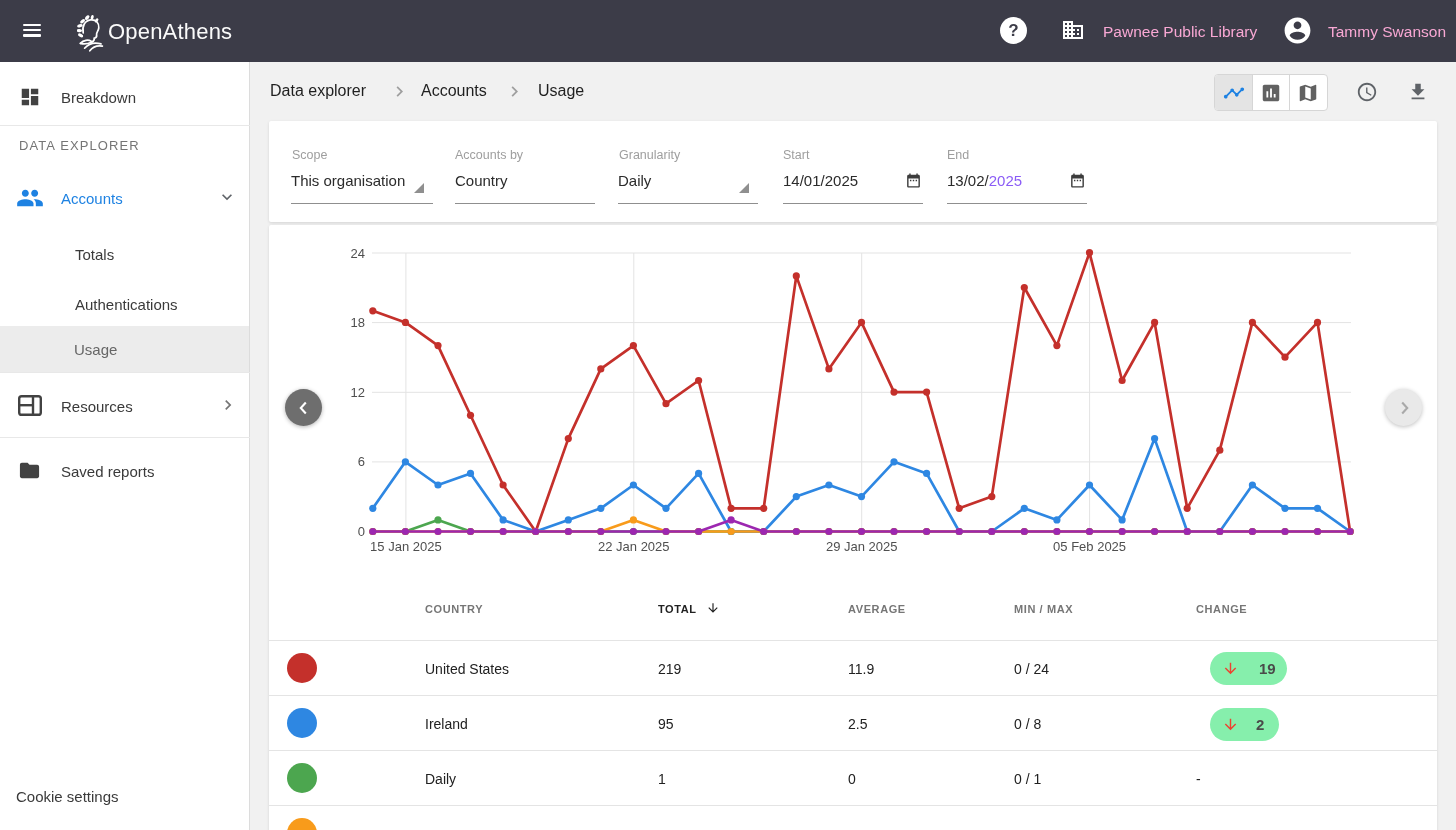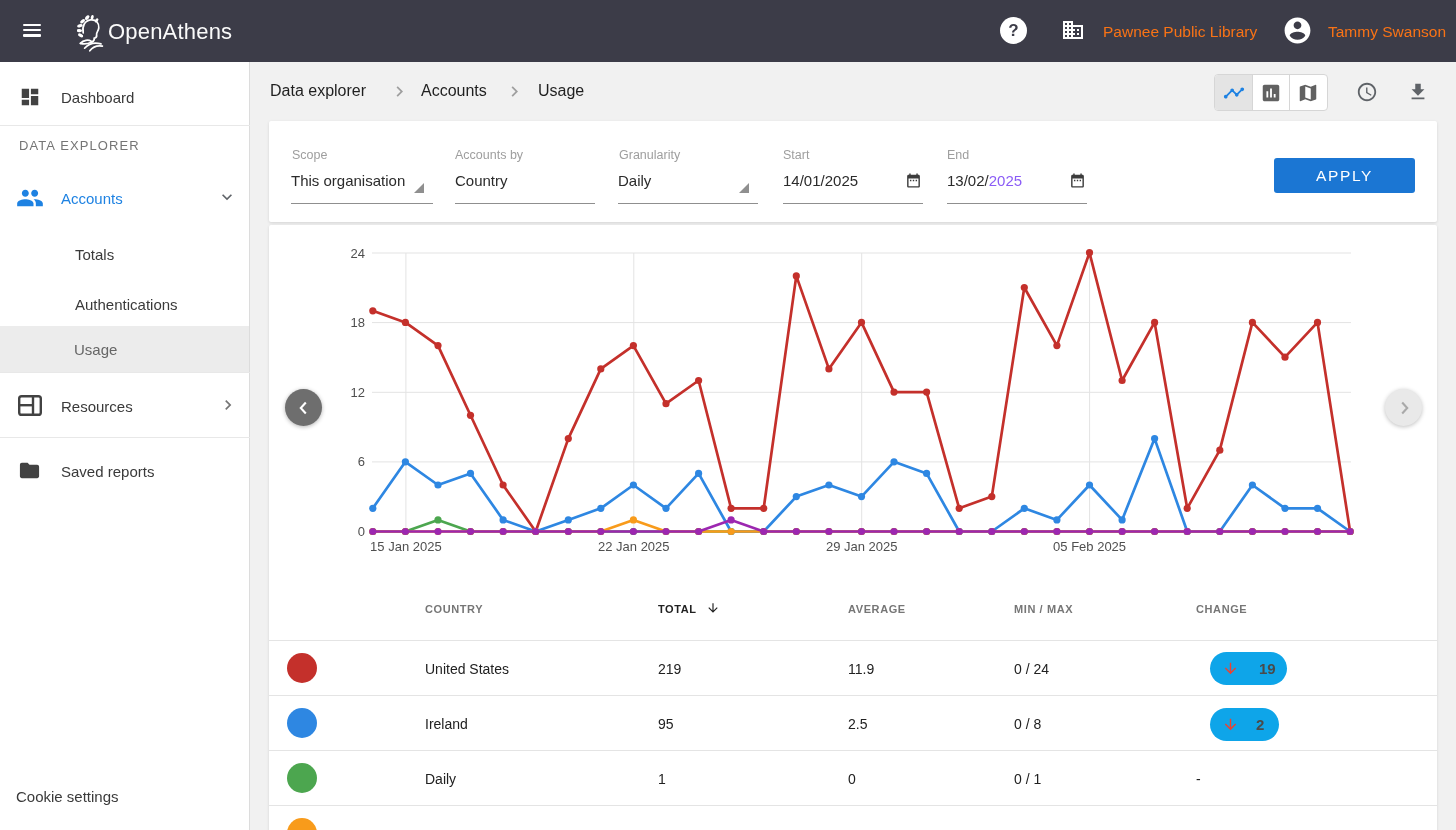--- a/index.html
+++ b/index.html
@@ -3,21 +3,21 @@
 <meta charset="utf-8">
 <style>
 * { margin:0; padding:0; box-sizing:border-box; }
 html,body { width:1456px; height:830px; overflow:hidden; }
 body { font-family:"Liberation Sans", sans-serif; background:#f1f1f1; position:relative; }
 .abs { position:absolute; }
 
 #topbar { position:absolute; left:0; top:0; width:1456px; height:62px; background:#3c3c48; }
 .hbar { position:absolute; left:22.8px; width:18.6px; height:2.6px; background:#fff; border-radius:1px; }
 #logotext { position:absolute; left:108px; top:19px; color:#fafafa; font-size:22px; letter-spacing:.2px; }
-.toptxt { position:absolute; color:#f97316; font-size:15.5px; top:23px; }
+.toptxt { position:absolute; color:#f9a8d4; font-size:15.5px; top:23px; }
 
 #sidebar { position:absolute; left:0; top:62px; width:250px; height:768px; background:#ffffff; border-right:1px solid #dcdcdc; }
 .navtxt { position:absolute; left:61px; font-size:15px; color:#3a3a3a; }
 .divider { position:absolute; left:0; width:250px; height:1px; background:#e8e8e8; }
 #usagebg { position:absolute; left:0; top:264px; width:249px; height:46px; background:#ececec; }
 
 .crumb { position:absolute; top:82px; font-size:16px; color:#1f1f1f; }
 
 #togglegrp { position:absolute; left:1214px; top:74px; width:114px; height:37px; background:#fff; border:1px solid #d6d6d6; border-radius:4px; display:flex; }
 .tbtn { width:38px; height:35px; display:flex; align-items:center; justify-content:center; }
@@ -27,21 +27,21 @@
 .flabel { position:absolute; top:27px; font-size:12.5px; color:#9e9e9e; }
 .fvalue { position:absolute; top:51px; font-size:15px; color:#2b2b2b; }
 .funder { position:absolute; top:82px; height:1px; background:#8f8f8f; }
 .ftri { position:absolute; top:62px; width:0; height:0; border-left:10px solid transparent; border-bottom:10px solid #8f8f8f; }
 #applybtn { position:absolute; left:1005px; top:37px; width:141px; height:35px; background:#1b76d3; border-radius:3px; color:#fff; font-size:15.5px; letter-spacing:1.6px; text-align:center; line-height:35px; }
 
 .th { position:absolute; top:378px; font-size:11px; font-weight:bold; letter-spacing:.6px; color:#767676; }
 .tline { position:absolute; left:0; width:1168px; height:1px; background:#e4e4e4; }
 .td { position:absolute; font-size:14px; color:#212121; }
 .cdot { position:absolute; left:18px; width:30px; height:30px; border-radius:50%; }
-.pill { position:absolute; left:941px; background:#0ea5e9; border-radius:17px; height:33px; display:flex; align-items:center; }
+.pill { position:absolute; left:941px; background:#86efac; border-radius:17px; height:33px; display:flex; align-items:center; }
 .pillnum { font-size:15px; color:#4a4a4a; font-weight:bold; }
 
 #lnav { position:absolute; left:285px; top:389px; width:37px; height:37px; border-radius:50%; background:#6e6e6e; box-shadow:0 1px 4px rgba(0,0,0,.3); display:flex; align-items:center; justify-content:center; }
 #rnav { position:absolute; left:1385px; top:389px; width:37px; height:37px; border-radius:50%; background:#e9e9e9; box-shadow:0 1px 4px rgba(0,0,0,.25); display:flex; align-items:center; justify-content:center; }
 </style>
 </head>
 <body>
 
 <div id="topbar">
   <div class="hbar" style="top:23.6px"></div>
@@ -74,21 +74,21 @@
   <svg class="abs" style="left:1282px; top:15px" width="31" height="31" viewBox="0 0 24 24" fill="#fff">
     <path d="M12 2C6.48 2 2 6.48 2 12s4.48 10 10 10 10-4.48 10-10S17.52 2 12 2zm0 3c1.66 0 3 1.34 3 3s-1.34 3-3 3-3-1.34-3-3 1.34-3 3-3zm0 14.2c-2.5 0-4.71-1.28-6-3.22.03-1.99 4-3.08 6-3.08 1.99 0 5.97 1.09 6 3.08-1.29 1.94-3.5 3.22-6 3.22z"></path>
   </svg>
   <div class="toptxt" style="left:1328px">Tammy Swanson</div>
 </div>
 
 <div id="sidebar">
   <svg class="abs" style="left:19px; top:24px" width="22" height="22" viewBox="0 0 24 24" fill="#424242">
     <path d="M3 13h8V3H3v10zm0 8h8v-6H3v6zm10 0h8V11h-8v10zm0-18v6h8V3h-8z"></path>
   </svg>
-  <div class="navtxt" style="top:27px">Dashboard</div>
+  <div class="navtxt" style="top:27px">Breakdown</div>
   <div class="divider" style="top:63px"></div>
   <div class="abs" style="left:19px; top:76px; font-size:13px; letter-spacing:1.1px; color:#757575;">DATA EXPLORER</div>
   <svg class="abs" style="left:16px; top:122px" width="28" height="28" viewBox="0 0 24 24" fill="#1e82e2">
     <path d="M16 11c1.66 0 2.99-1.34 2.99-3S17.66 5 16 5c-1.66 0-3 1.34-3 3s1.34 3 3 3zm-8 0c1.66 0 2.99-1.34 2.99-3S9.66 5 8 5C6.34 5 5 6.34 5 8s1.34 3 3 3zm0 2c-2.33 0-7 1.17-7 3.5V19h14v-2.5c0-2.33-4.67-3.5-7-3.5zm8 0c-.29 0-.62.02-.97.05 1.16.84 1.97 1.97 1.97 3.45V19h6v-2.5c0-2.33-4.67-3.5-7-3.5z"></path>
   </svg>
   <div class="navtxt" style="top:128px; color:#1e82e2;">Accounts</div>
   <svg class="abs" style="left:217px; top:125px" width="20" height="20" viewBox="0 0 24 24" fill="#5f6368">
     <path d="M7.41 8.59L12 13.17l4.59-4.58L18 10l-6 6-6-6 1.41-1.41z"></path>
   </svg>
   <div class="navtxt" style="left:75px; top:184px">Totals</div>
@@ -169,21 +169,20 @@
     </svg>
   <div class="funder" style="left:514px; width:140px"></div>
 
   <div class="flabel" style="left:678px">End</div>
   <div class="fvalue" style="left:678px">13/02/<span style="color:#8b5cf6">2025</span></div>
   <svg class="abs" style="left:800px; top:51px" width="17" height="17" viewBox="0 0 24 24" fill="#3c3c3c">
       <path d="M9 11H7v2h2v-2zm4 0h-2v2h2v-2zm4 0h-2v2h2v-2zm2-7h-1V2h-2v2H8V2H6v2H5c-1.11 0-1.99.9-1.99 2L3 20c0 1.1.89 2 2 2h14c1.1 0 2-.9 2-2V6c0-1.1-.9-2-2-2zm0 16H5V9h14v11z"></path>
     </svg>
   <div class="funder" style="left:678px; width:140px"></div>
 
-  <div id="applybtn">APPLY</div>
 </div>
 
 <div id="chartcard">
   <svg class="abs" style="left:0; top:0" width="1168" height="340" viewBox="0 0 1168 340">
 
     <g stroke="#e3e3e3" stroke-width="1">
       <line x1="103" y1="28" x2="1082" y2="28"></line>
       <line x1="103" y1="97.6" x2="1082" y2="97.6"></line>
       <line x1="103" y1="167.3" x2="1082" y2="167.3"></line>
       <line x1="103" y1="236.9" x2="1082" y2="236.9"></line>

